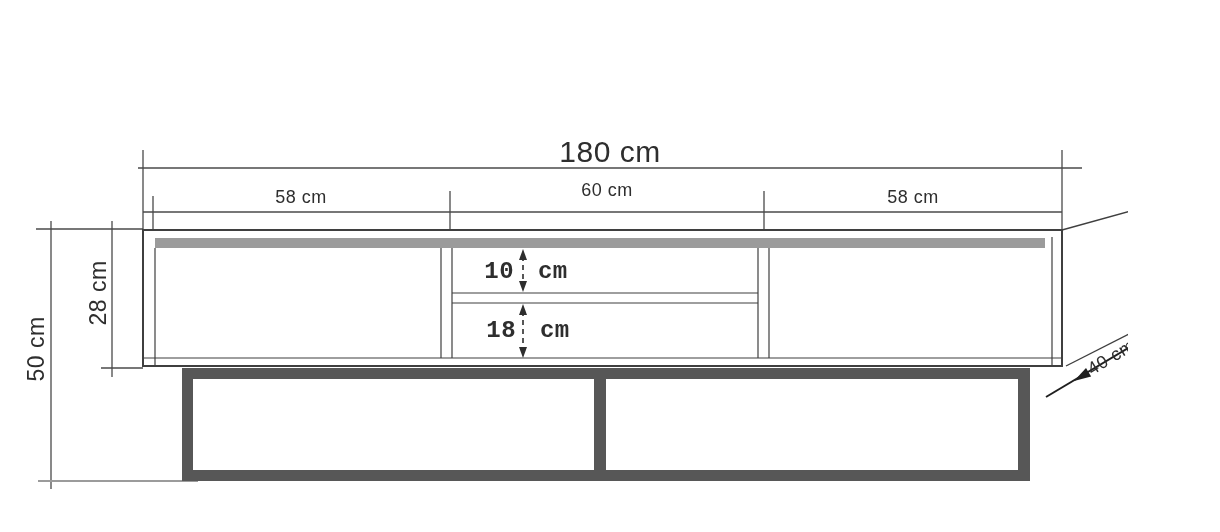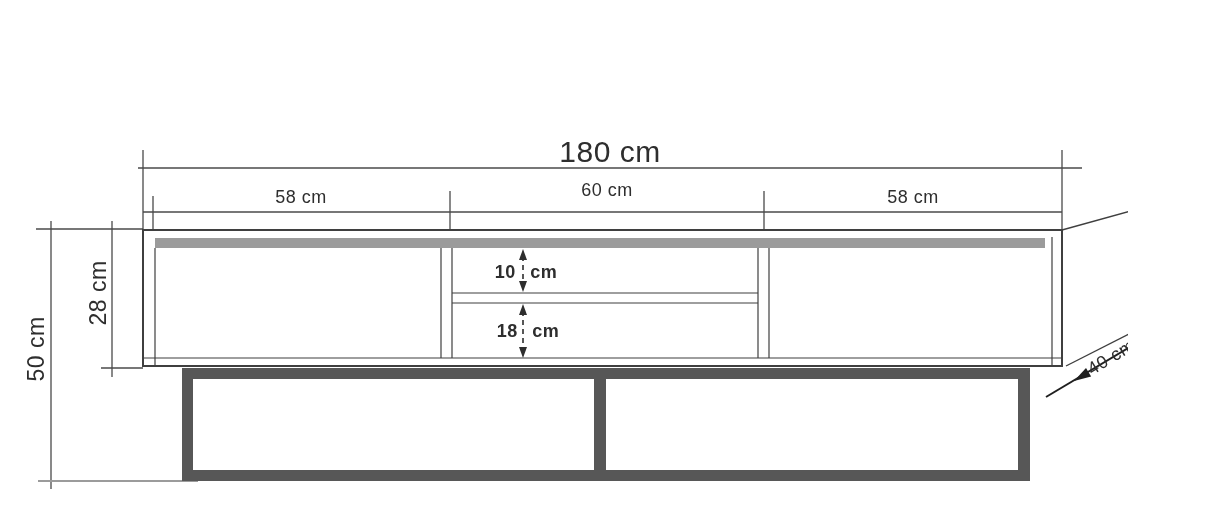--- a/index.html
+++ b/index.html
@@ -17,21 +17,21 @@
     transform:translate(-50%,-50%);
     white-space:nowrap;
     color:#2e2e2e;
     letter-spacing:0.5px;
     line-height:1;
     user-select:none;
   }
   .dim-total{font-size:30px;}
   .dim-section{font-size:18px;}
   .dim-vert{font-size:23px;transform:translate(-50%,-50%) rotate(-90deg);}
-  .dim-shelf{font-size:18px;font-weight:700;word-spacing:9px;}
+  .dim-shelf{font-size:24px;font-weight:700;word-spacing:9px;font-family:Liberation Mono, monospace;}
   .dim-depth{font-size:18px;transform:translate(-50%,-50%) rotate(-31deg);}
 </style>
 </head>
 <body>
 
 <div class="canvas">
 
   <svg width="1220" height="532" viewBox="0 0 1220 532">
 
     <g stroke="#4a4a4a" stroke-width="1.3" fill="none">

